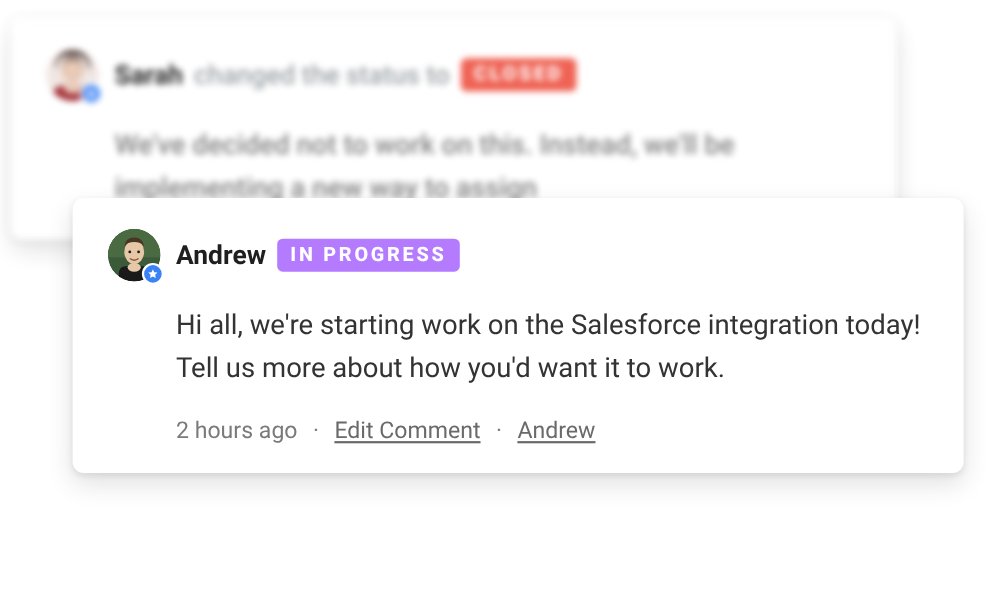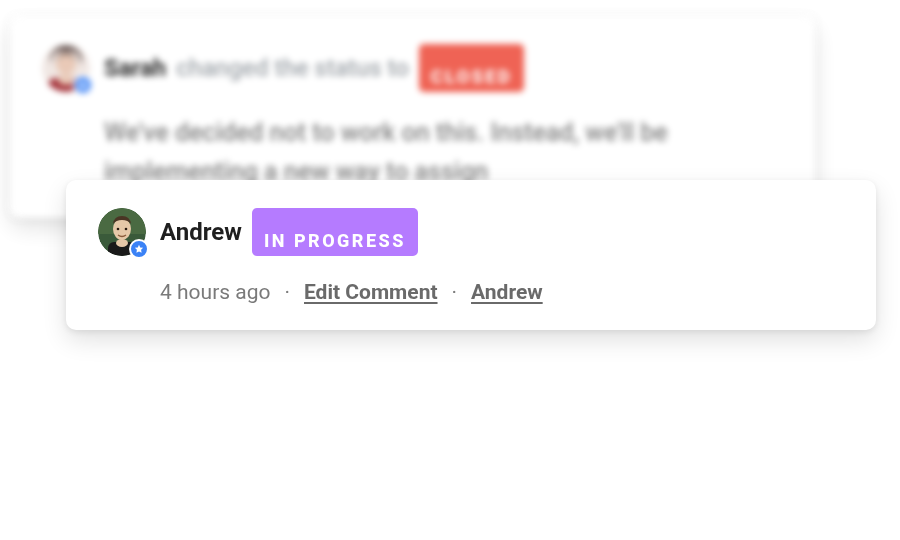--- a/index.html
+++ b/index.html
@@ -76,21 +76,21 @@
     gap: 10px;
     color: #9aa0a6;
     font-weight: 500;
   }
   .author {
     color: #1f1f1f;
     font-weight: 700;
   }
   .badge {
     display: inline-block;
-    padding: 21px 12px 4px 12px;
+    padding: 3px 12px 4px 12px;
     border-radius: 5px;
     font-size: 18px;
     font-weight: 800;
     letter-spacing: 2.5px;
     color: #fff;
     line-height: 1.3;
   }
   .badge-closed { background: #ef5b4c; }
   .badge-inprogress { background: #b57bff; }
   .body-text {
@@ -112,21 +112,20 @@
     display: flex;
     align-items: center;
     gap: 14px;
   }
   .meta-sep { color: #7a7a7a; }
   .meta-link {
     color: #6a6a6a;
     text-decoration: underline;
     text-underline-offset: 3px;
     cursor: pointer;
-    font-weight: bold;
   }
 </style>
 </head>
 <body>
 
 <div class="stage">
 
   <div class="card card-back">
     <div class="header-row">
       <div class="avatar-wrap">
@@ -189,22 +188,23 @@
           <svg width="10" height="10" viewBox="0 0 24 24" fill="#fff">
             <path d="M12 2l2.9 6.3L22 9.2l-5 4.7 1.2 7.1L12 17.8 5.8 21l1.2-7.1-5-4.7 7.1-0.9z"></path>
           </svg>
         </span>
       </div>
       <div class="status-line">
         <span class="author">Andrew</span>
         <span class="badge badge-inprogress">IN PROGRESS</span>
       </div>
     </div>
+    <div class="body-text">Hi all, we're starting work on the Salesforce integration today! Tell us more about how you'd want it to work.</div>
     <div class="meta-row">
-      <span>4 hours ago</span>
+      <span>2 hours ago</span>
       <span class="meta-sep">·</span>
       <a class="meta-link">Edit Comment</a>
       <span class="meta-sep">·</span>
       <a class="meta-link">Andrew</a>
     </div>
   </div>
 
 </div>
 
 </body></html>

